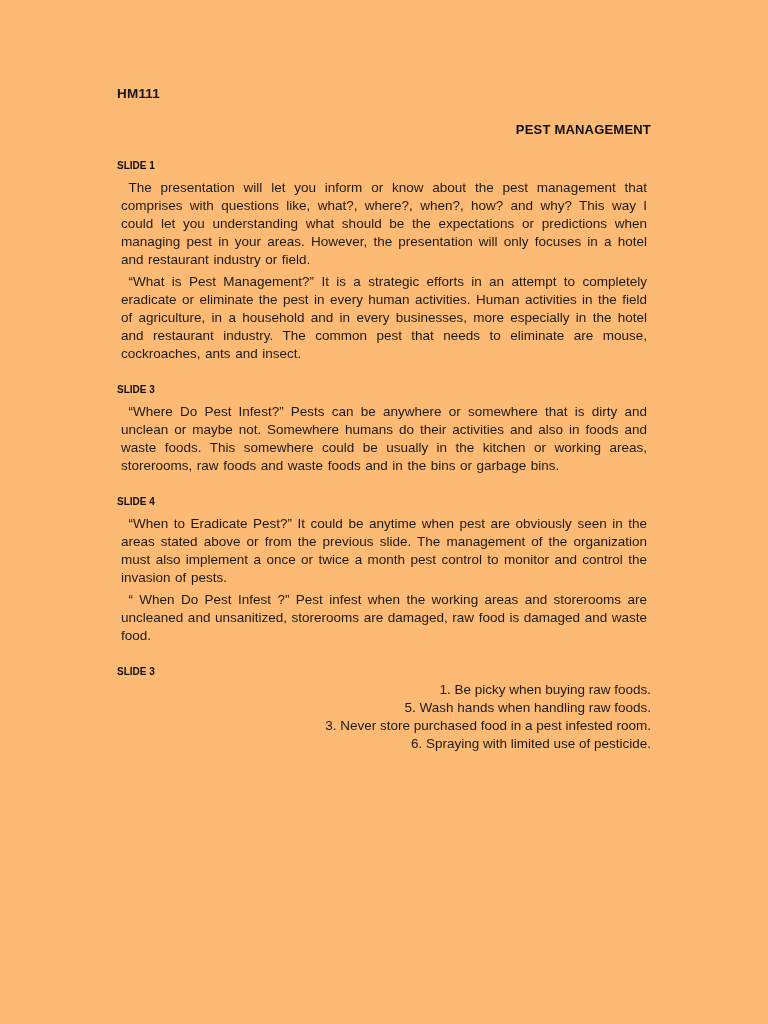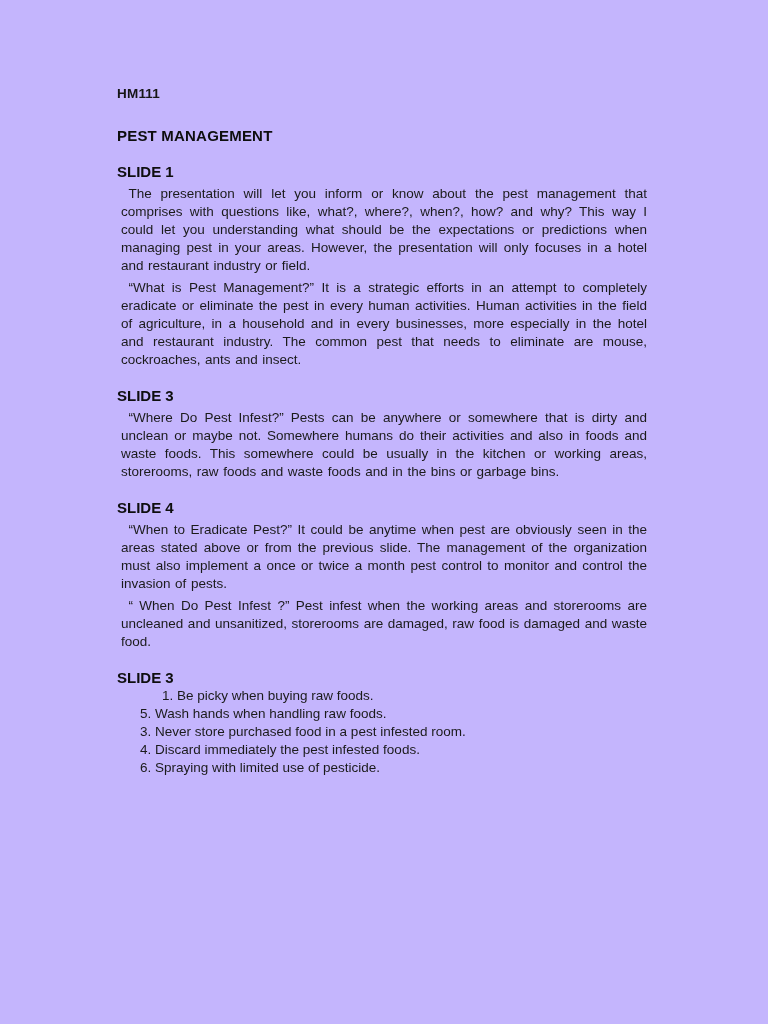--- a/index.html
+++ b/index.html
@@ -10,59 +10,59 @@
   body {
     width: 768px;
     height: 1024px;
     overflow: hidden;
   }
   .page {
     box-sizing: border-box;
     width: 768px;
     height: 1024px;
     padding: 85px 117px 0 117px;
-    background: #c4b5fd;
+    background: #fdba74;
     font-family: "Liberation Sans", sans-serif;
     font-size: 13.5px;
     line-height: 18px;
     color: #1b1b1b;
   }
   .course-code {
     font-weight: 600;
     letter-spacing: 0.2px;
     margin: 0;
     color: #161616;
   }
   .doc-title {
-    font-size: 15px;
+    font-size: 13px;
     font-weight: 700;
-    text-align: left;
-    margin: 24px 0 18px 0;
+    text-align: right;
+    margin: 18px 0 18px 0;
     color: #0e0e0e;
     letter-spacing: 0.2px;
   }
   .section-heading {
-    font-size: 15px;
+    font-size: 10px;
     font-weight: 700;
     margin: 18px 0 0 0;
     color: #0e0e0e;
   }
   .para {
     margin: 4px;
     text-align: justify;
     text-indent: 0.55em;
     word-spacing: 0.06em;
   }
   .steps {
     margin: 0;
     padding: 0;
   }
   .step-item {
     padding-left: 23px;
-    text-align: left;
+    text-align: right;
   }
   .step-item.first {
     padding-left: 45px;
   }
 </style>
 </head>
 <body>
 
 <div class="page">
 
@@ -89,18 +89,17 @@
     <p class="para">“When to Eradicate Pest?” It could be anytime when pest are obviously seen in the areas stated above or from the previous slide. The management of the organization must also implement a once or twice a month pest control to monitor and control the invasion of pests.</p>
     <p class="para">“ When Do Pest Infest ?” Pest infest when the working areas and storerooms are uncleaned and unsanitized, storerooms are damaged, raw food is damaged and waste food.</p>
   </div>
 
   <div>
     <div class="section-heading">SLIDE 3</div>
     <div class="steps">
       <div class="step-item first">1. Be picky when buying raw foods.</div>
       <div class="step-item">5. Wash hands when handling raw foods.</div>
       <div class="step-item">3. Never store purchased food in a pest infested room.</div>
-      <div class="step-item">4. Discard immediately the pest infested foods.</div>
       <div class="step-item">6. Spraying with limited use of pesticide.</div>
     </div>
   </div>
 
 </div>
 
 </body></html>

